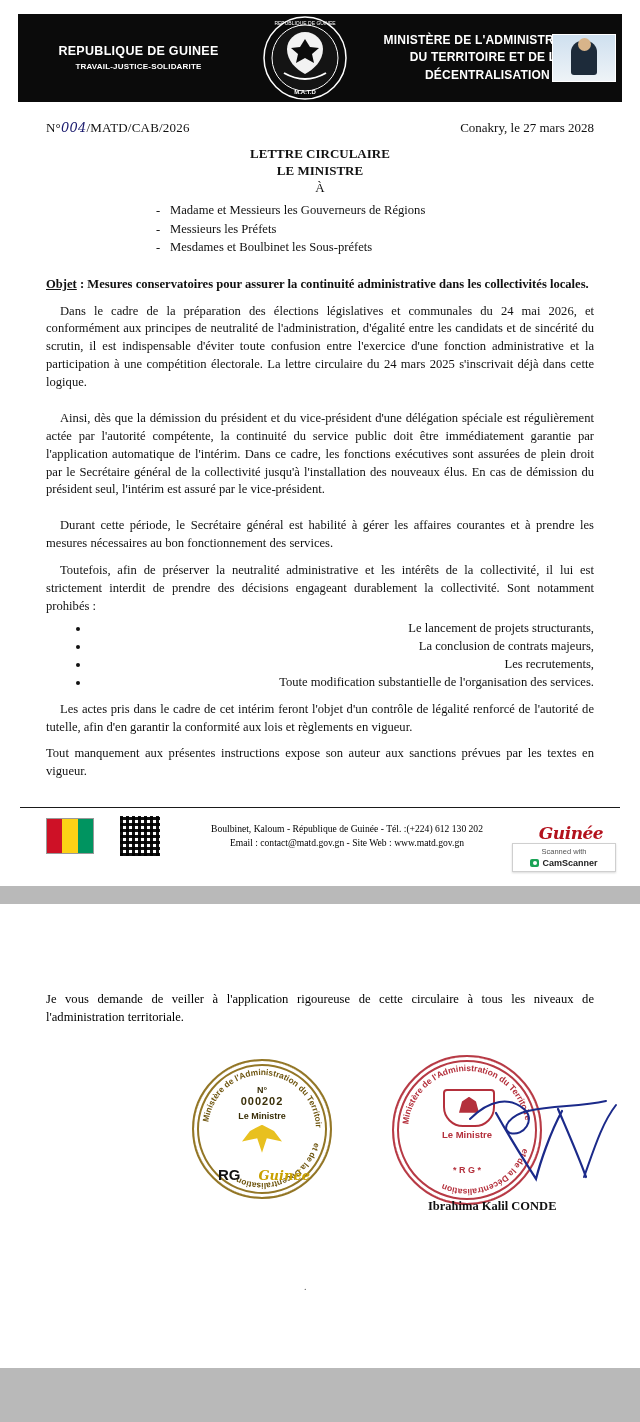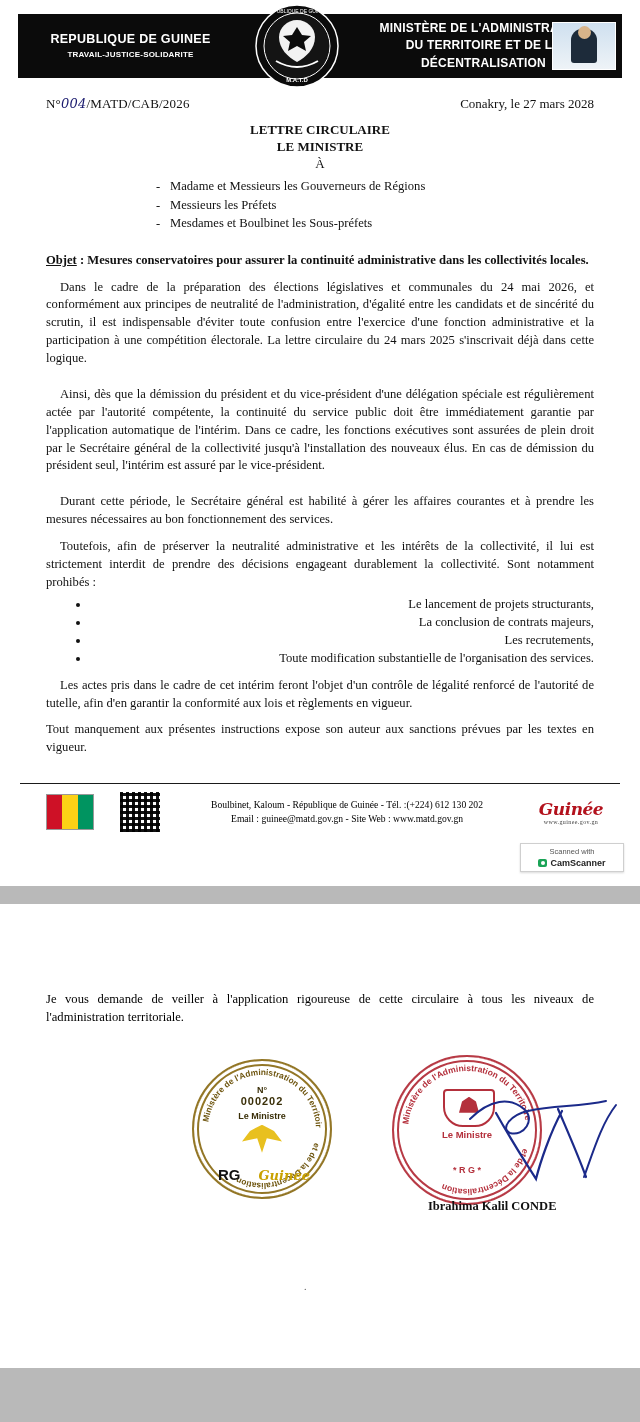--- a/index.html
+++ b/index.html
@@ -17,25 +17,26 @@
     background: #ffffff;
   }
   
   .page1 {
     height: 886px;
     overflow: hidden;
   }
   .header-band {
     position: relative;
     margin: 14px 18px 0 18px;
-    height: 64px;
+    height: 88px;
     background: #0b0b0b;
     color: #ffffff;
     display: flex;
     align-items: center;
+    padding-left: 8px;
   }
   .hdr-left {
     width: 225px;
     text-align: center;
     line-height: 1.25;
   }
   .hdr-left .l1 {
     font-family: "Liberation Sans", sans-serif;
     font-weight: bold;
     font-size: 12.5px;
@@ -222,21 +223,21 @@
     color: #b3121d;
     letter-spacing: -.5px;
   }
   .foot-logo .gw {
     font-size: 6px;
     color: #444;
     letter-spacing: .4px;
   }
   .scan-badge {
     position: absolute;
-    right: 16px;
+    right: 24px;
     bottom: 14px;
     width: 92px;
     border: 1px solid #cfcfcf;
     background: #fff;
     padding: 3px 5px;
     box-shadow: 0 1px 2px rgba(0,0,0,.15);
   }
   .scan-badge .sb1 {
     font-family: "Liberation Sans", sans-serif;
     font-size: 7.5px;
@@ -542,21 +543,21 @@
 
   <div class="footer-wrap">
     <div class="flag">
       <i class="r"></i>
       <i class="y"></i>
       <i class="g"></i>
     </div>
     <div class="qr"></div>
     <div class="foot-center">
       <div>Boulbinet, Kaloum - République de Guinée - Tél. :(+224) 612 130 202</div>
-      <div>Email : guinee@matd.gov.gn - Site Web : www.matd.gov.gn</div>
+      <div>Email : contact@matd.gov.gn - Site Web : www.matd.gov.gn</div>
     </div>
     <div class="foot-logo">
       <div class="gn">Guinée</div>
       <div class="gw">www.guinee.gov.gn</div>
     </div>
   </div>
 
   <div class="scan-badge">
     <div class="sb1">Scanned with</div>
     <div class="sb2">

